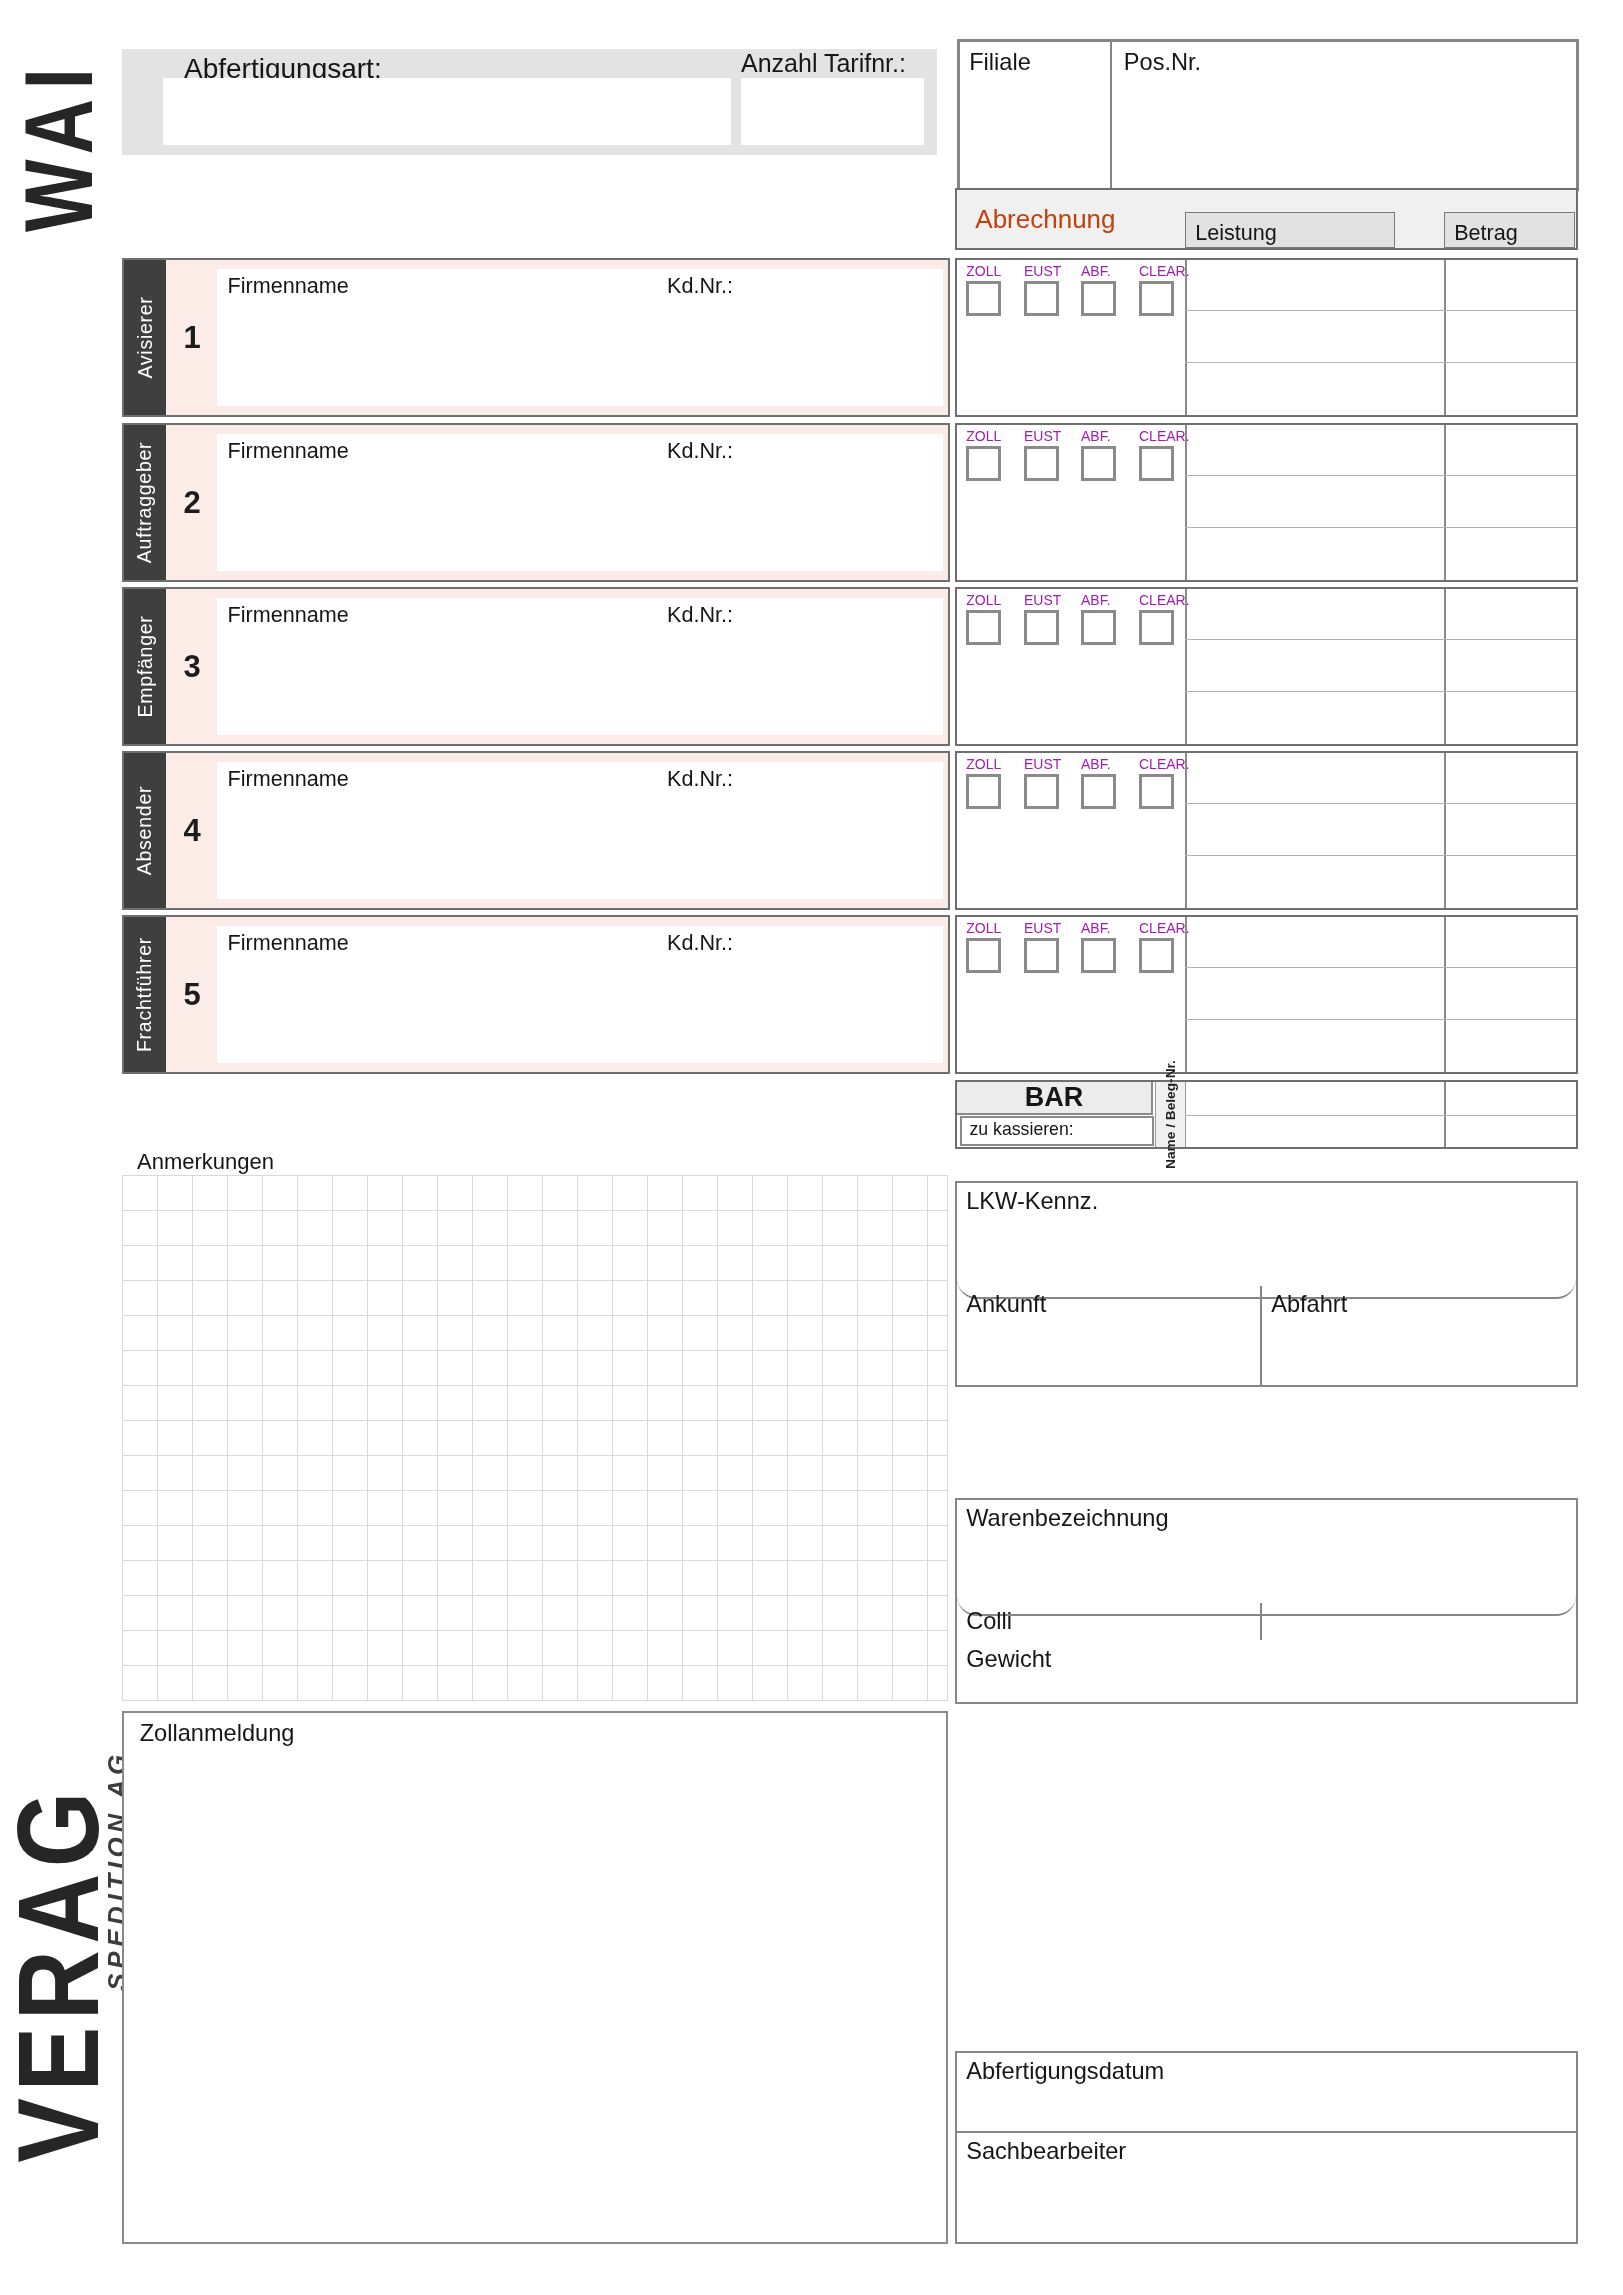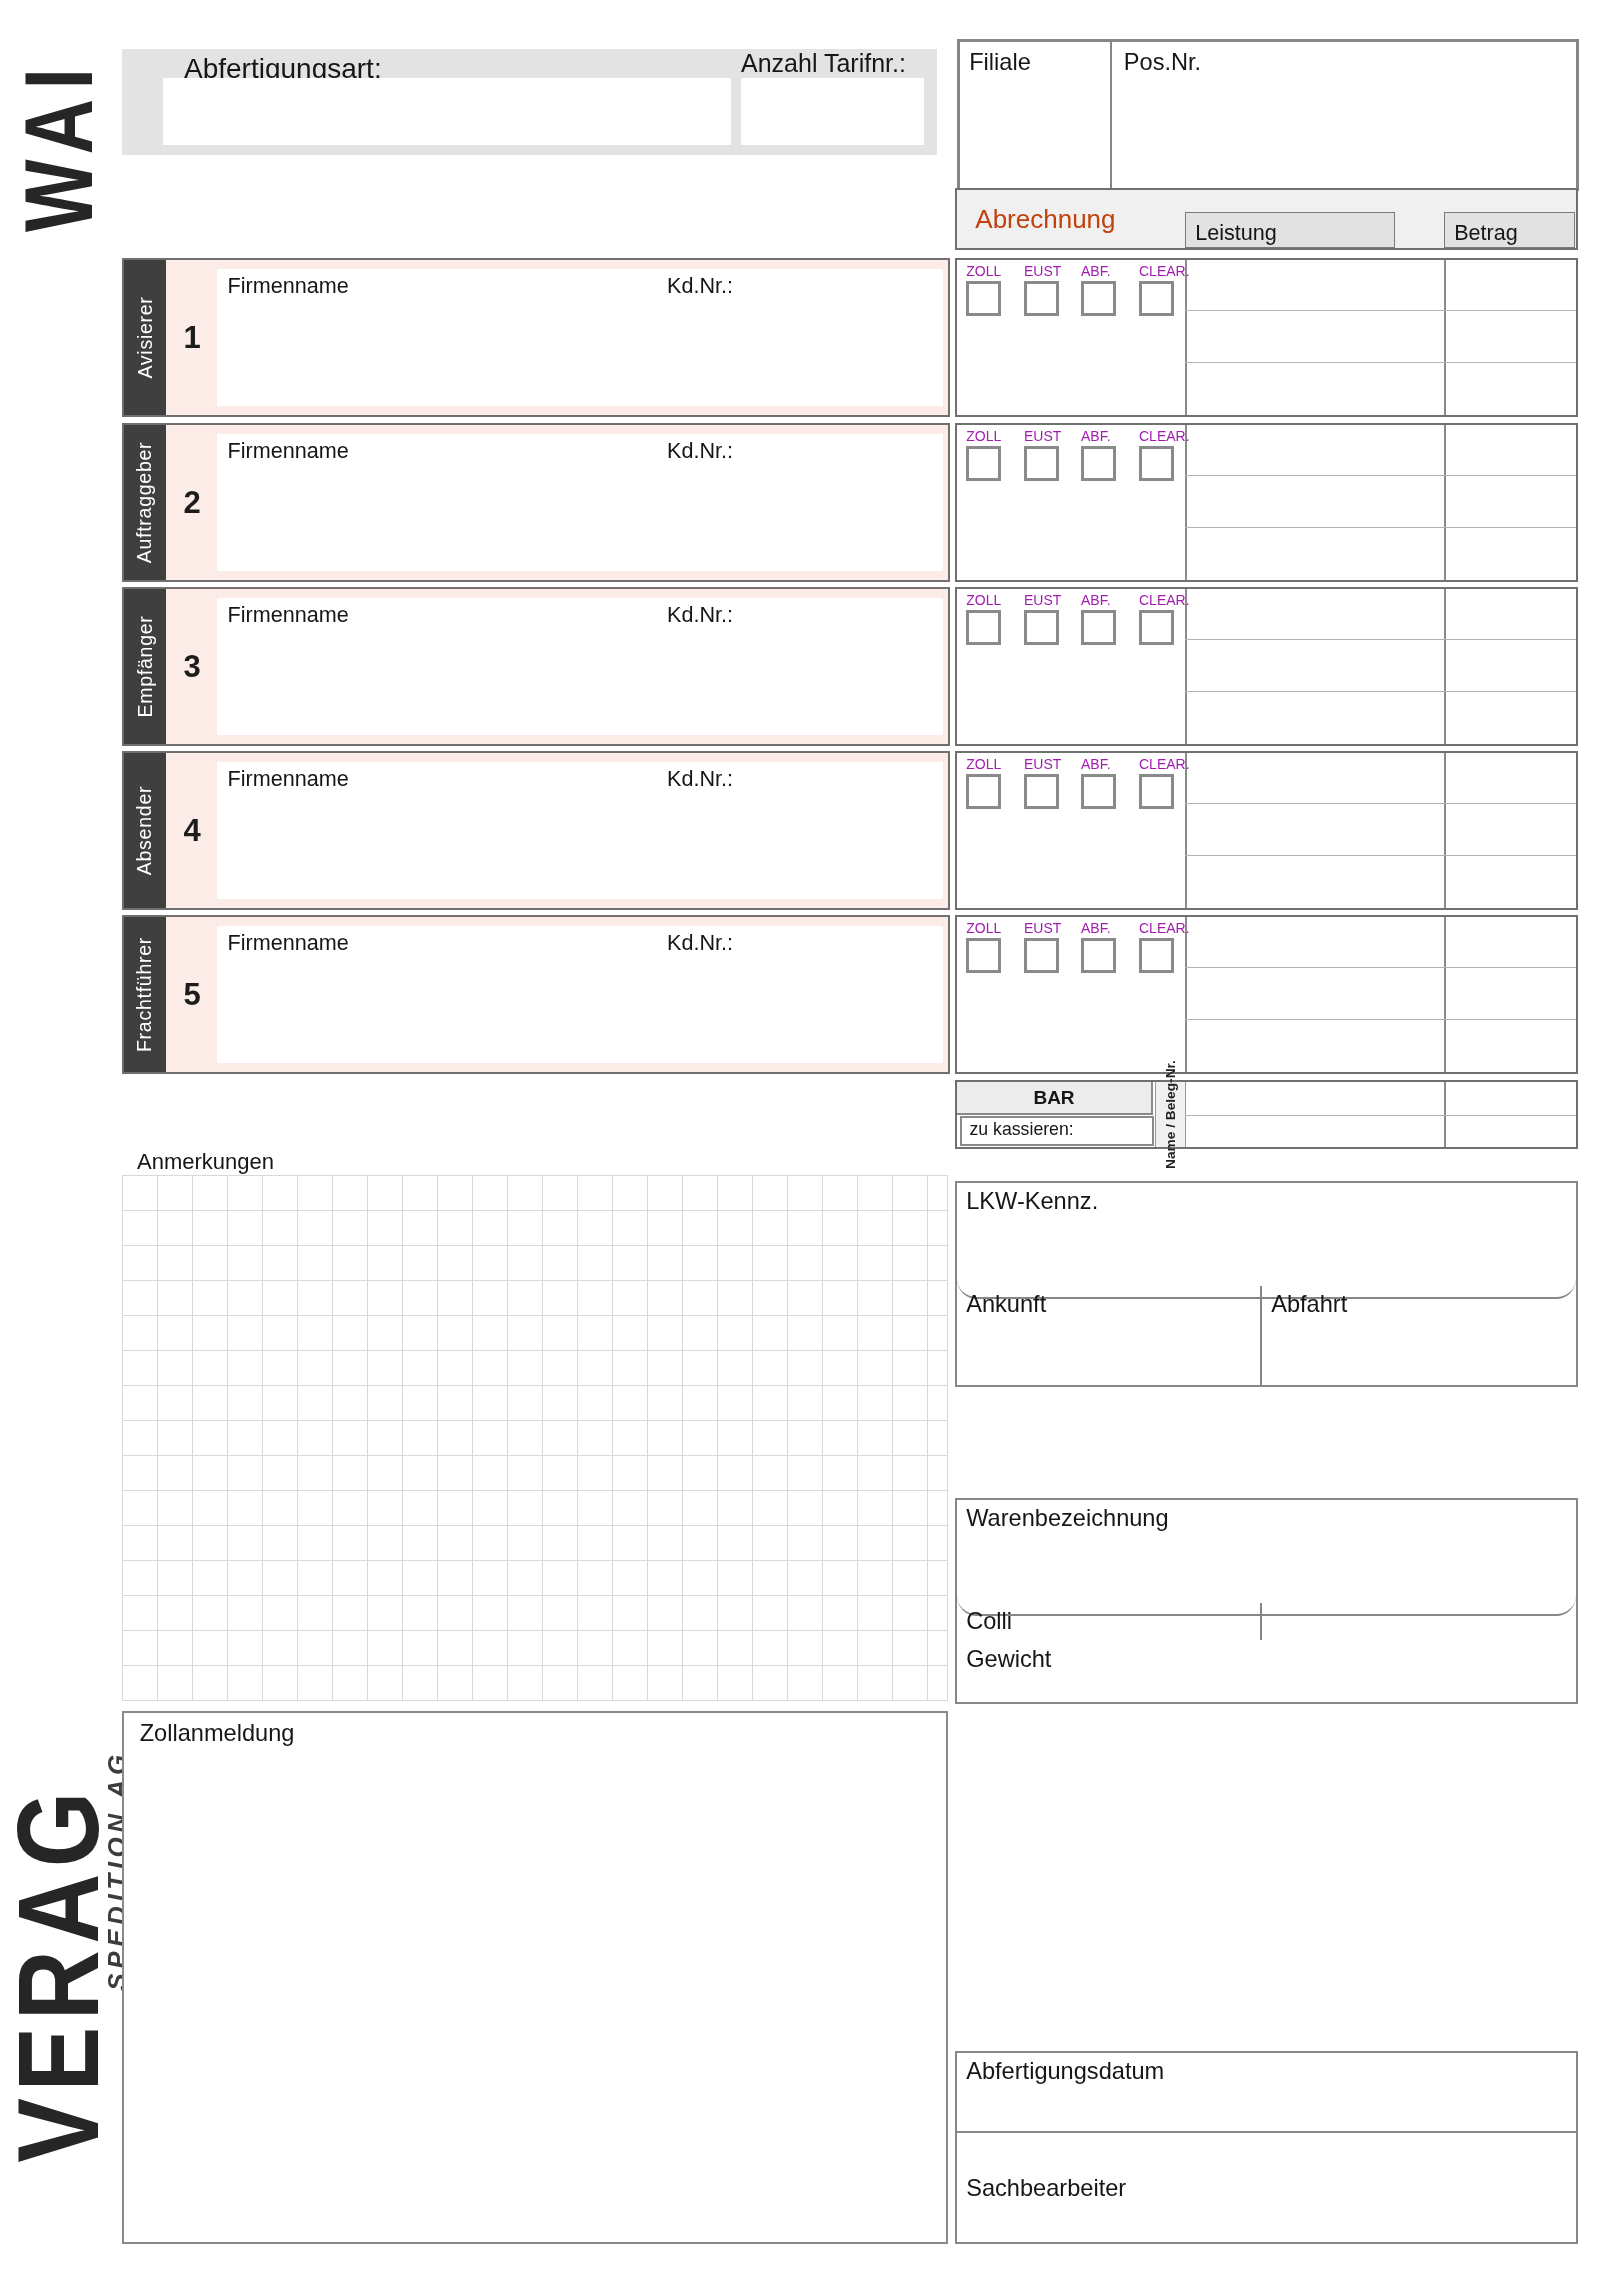--- a/index.html
+++ b/index.html
@@ -61,21 +61,21 @@
   .vline{position:absolute;top:0;bottom:0;width:2px;background:#8a8a8a;}
   .v1{left:228px;} .v2{left:487px;}
   .hline{position:absolute;left:228px;right:0;height:1.3px;background:#b3b3b3;}
   .h1{top:50px;} .h2{top:102px;}
   .cell-hot{position:absolute;background:transparent;}
 
   
   .bar-box{left:955px;top:1080px;width:623px;height:69px;border:2.6px solid #6f6f6f;background:#fff;box-sizing:border-box;}
   .bar-label-box{position:absolute;left:0;top:0;width:196px;height:33px;background:#ececec;
                  border-right:2px solid #8a8a8a;border-bottom:2px solid #8a8a8a;box-sizing:border-box;
-                 display:flex;align-items:center;justify-content:center;font-size:19px;font-weight:bold;color:#161616;}
+                 display:flex;align-items:center;justify-content:center;font-size:27px;font-weight:bold;color:#161616;}
   .zuk-box{position:absolute;left:2.6px;top:34px;width:194px;height:30px;border:2px solid #8a8a8a;box-sizing:border-box;
            font-size:17.7px;padding:1.3px 7.9px;color:#161616;background:#fff;}
   .name-strip{position:absolute;left:198px;top:0;bottom:0;width:31px;background:#f0f0f0;
               border-left:1.3px solid #999;border-right:1.3px solid #999;box-sizing:border-box;
               display:flex;align-items:center;justify-content:center;}
   .name-strip .vtext{font-size:13.7px;font-weight:bold;color:#222;}
   .bar-h1{top:33px;}
 
   
   .anm-label{left:137px;top:1149px;font-size:22px;color:#161616;}
@@ -94,21 +94,21 @@
   .lkw-box{top:1181px;height:206px;}
   .waren-box{top:1498px;height:206px;}
   .foot-box{top:2051px;height:193px;}
   .rbox-top{position:absolute;left:0;right:0;top:0;border-bottom:2px solid #868686;box-sizing:border-box;padding:5.2px 9.2px;}
   .lkw-top,.waren-top{height:116px;border-radius:20px;}
   .foot-top{height:80px;border-bottom-width:2.6px;}
   .rbox-bottom{position:absolute;left:0;right:0;bottom:0;display:flex;}
   .lkw-bot,.waren-bot{top:103px;}
   .half-l{width:305px;border-right:2px solid #868686;box-sizing:border-box;padding:5.2px 9.2px;}
   .half-r{flex:1;padding:5.2px 9.2px;}
-  .full-cell{position:absolute;left:0;right:0;top:80px;bottom:0;padding:5.2px 9.2px;box-sizing:border-box;margin-top:37px;}
+  .full-cell{position:absolute;left:0;right:0;top:80px;bottom:0;padding:5.2px 9.2px;box-sizing:border-box;}
 </style>
 </head>
 <body>
 
 <div class="page">
 
   <div class="vwrap wai-wrap">
     <span class="wai">WAI</span>
   </div>
   <div class="vwrap verag-wrap">

